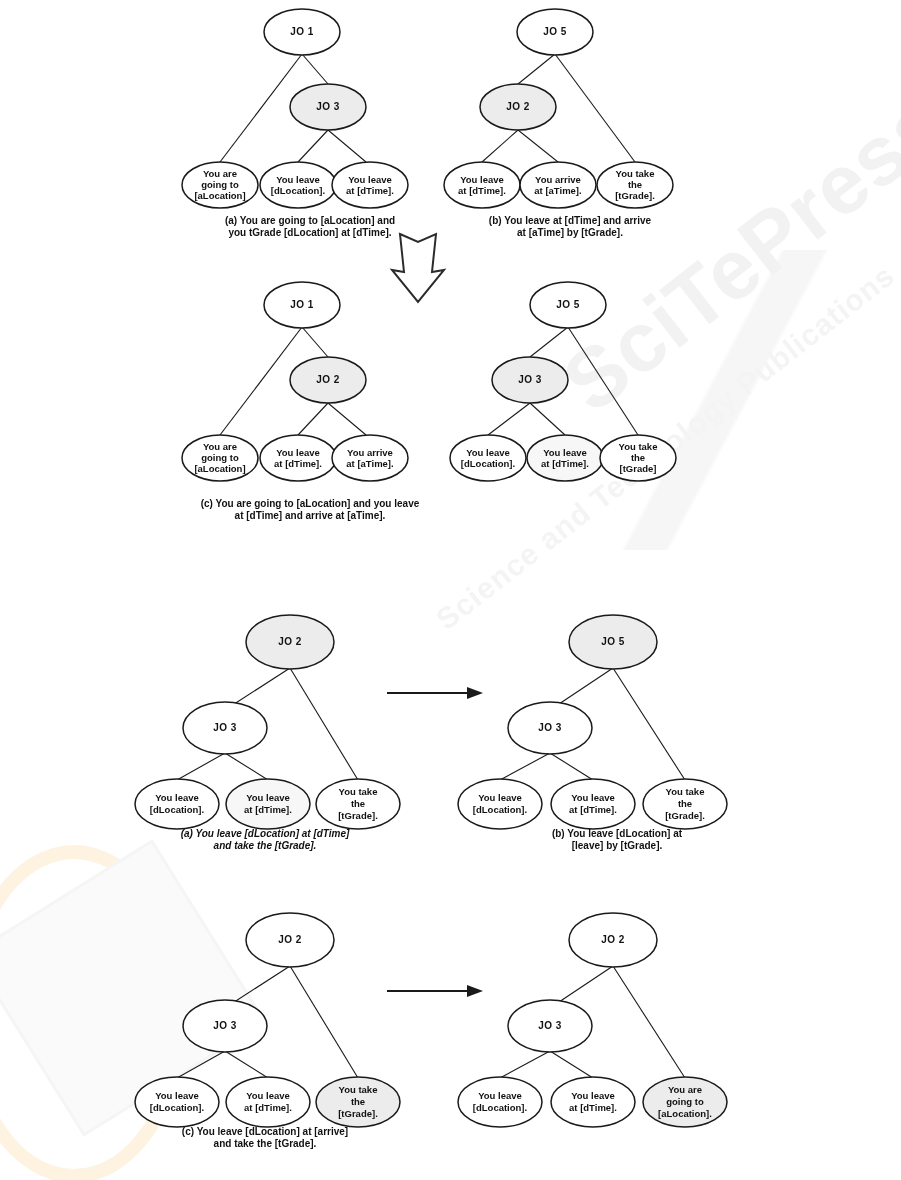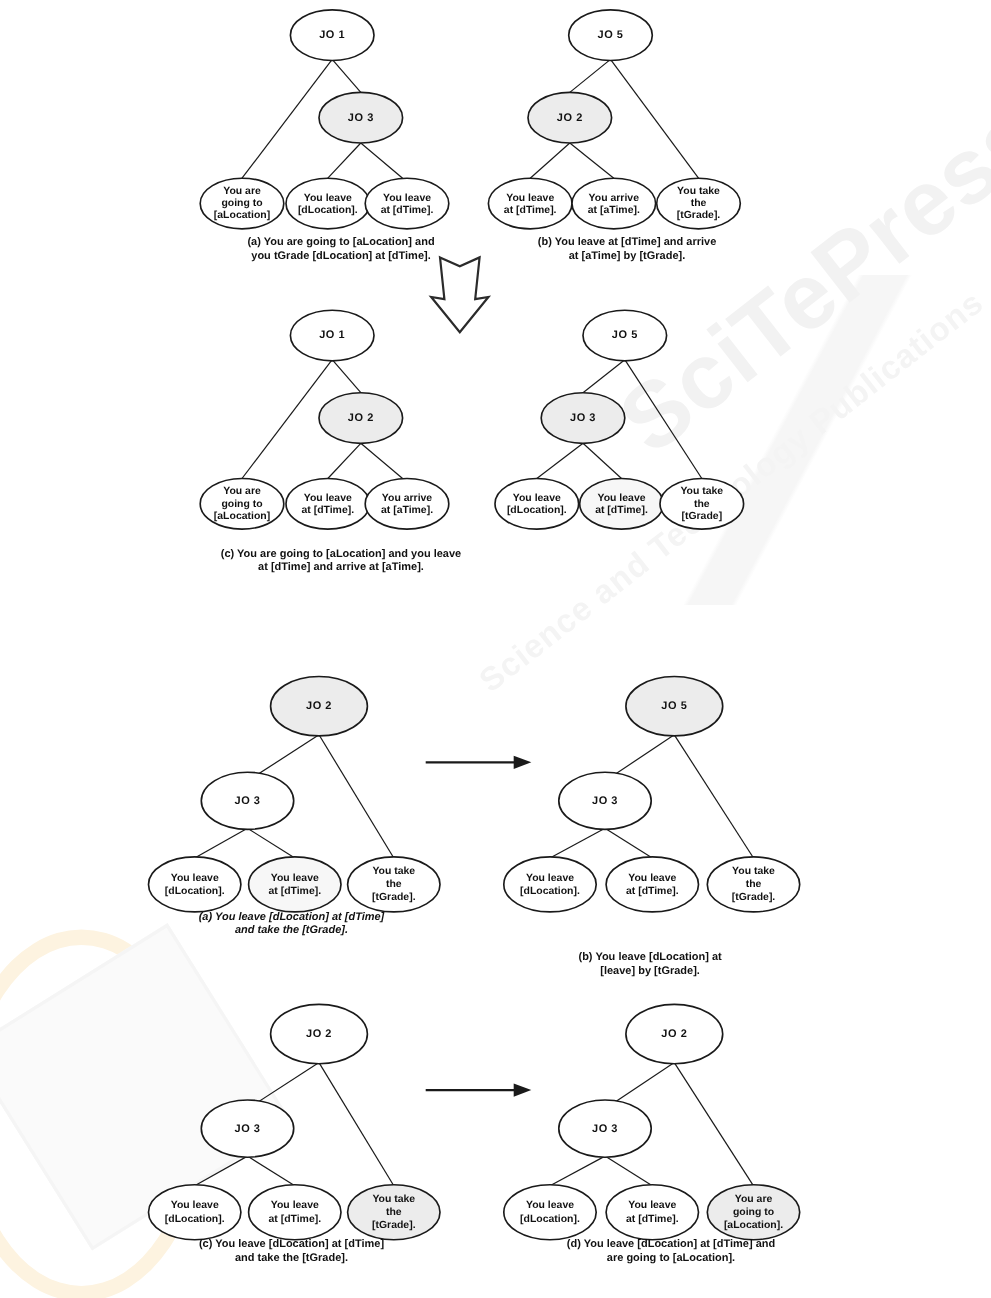--- a/index.html
+++ b/index.html
@@ -278,21 +278,21 @@
       <text class="nlabel" x="138" y="203">You leave</text>
       <text class="nlabel" x="138" y="215">at [dTime].</text>
     </g>
     <g>
       <ellipse class="node-ell plain" cx="230" cy="209" rx="42" ry="25"></ellipse>
       <text class="nlabel" x="230" y="197">You take</text>
       <text class="nlabel" x="230" y="209">the</text>
       <text class="nlabel" x="230" y="221">[tGrade].</text>
     </g>
   </svg>
-  <div class="caption" style="left:476px;top:828px;width:230px;margin-top:37px;">
+  <div class="caption" style="left:502px;top:828px;width:230px;">
     <div>(b) You leave [dLocation] at</div>
     <div>[leave] by [tGrade].</div>
   </div>
 
   <svg class="tree" style="left:125px;top:893px;" width="270" height="235" viewBox="0 0 270 235">
     <line class="edge" x1="165" y1="73" x2="100" y2="115"></line>
     <line class="edge" x1="165" y1="73" x2="233" y2="185"></line>
     <line class="edge" x1="100" y1="158" x2="52" y2="185"></line>
     <line class="edge" x1="100" y1="158" x2="143" y2="185"></line>
 
@@ -315,21 +315,21 @@
       <text class="nlabel" x="143" y="215">at [dTime].</text>
     </g>
     <g>
       <ellipse class="node-ell shaded" cx="233" cy="209" rx="42" ry="25"></ellipse>
       <text class="nlabel" x="233" y="197">You take</text>
       <text class="nlabel" x="233" y="209">the</text>
       <text class="nlabel" x="233" y="221">[tGrade].</text>
     </g>
   </svg>
   <div class="caption" style="left:140px;top:1126px;width:250px;">
-    <div>(c) You leave [dLocation] at [dTime]</div>
+    <div>(c) You leave [dLocation] at [arrive]</div>
     <div>and take the [tGrade].</div>
   </div>
 
   <svg class="arrow-h" style="left:385px;top:982px;" width="100" height="18" viewBox="0 0 100 18">
     <line x1="2" y1="9" x2="84" y2="9" stroke="#1a1a1a" stroke-width="2"></line>
     <path d="M82 3 L98 9 L82 15 Z" fill="#1a1a1a"></path>
   </svg>
 
   <svg class="tree" style="left:455px;top:893px;" width="280" height="235" viewBox="0 0 280 235">
     <line class="edge" x1="158" y1="73" x2="95" y2="115"></line>
@@ -355,18 +355,14 @@
       <text class="nlabel" x="138" y="203">You leave</text>
       <text class="nlabel" x="138" y="215">at [dTime].</text>
     </g>
     <g>
       <ellipse class="node-ell shaded" cx="230" cy="209" rx="42" ry="25"></ellipse>
       <text class="nlabel" x="230" y="197">You are</text>
       <text class="nlabel" x="230" y="209">going to</text>
       <text class="nlabel" x="230" y="221">[aLocation].</text>
     </g>
   </svg>
-  <div class="caption" style="left:470px;top:1126px;width:280px;">
-    <div>(d) You leave [dLocation] at [dTime] and</div>
-    <div>are going to [aLocation].</div>
-  </div>
 
 </div>
 
 </body></html>

